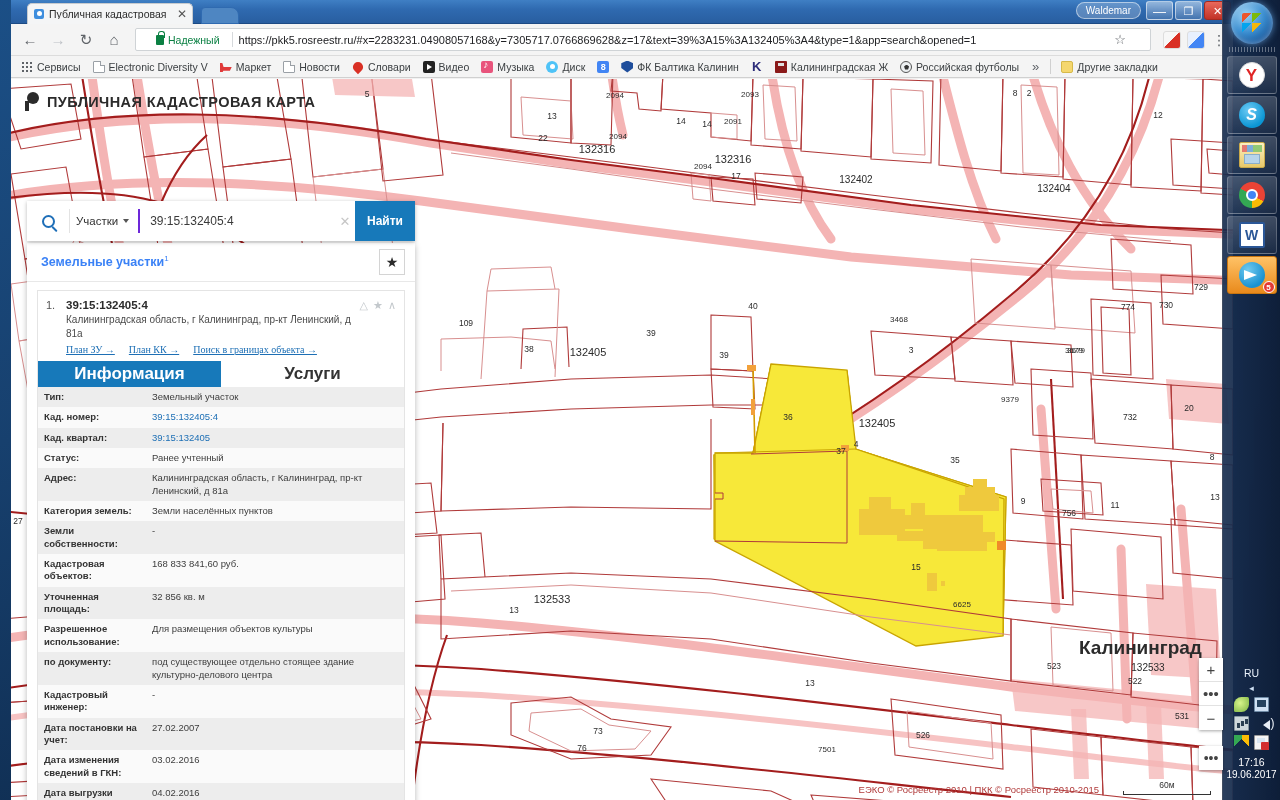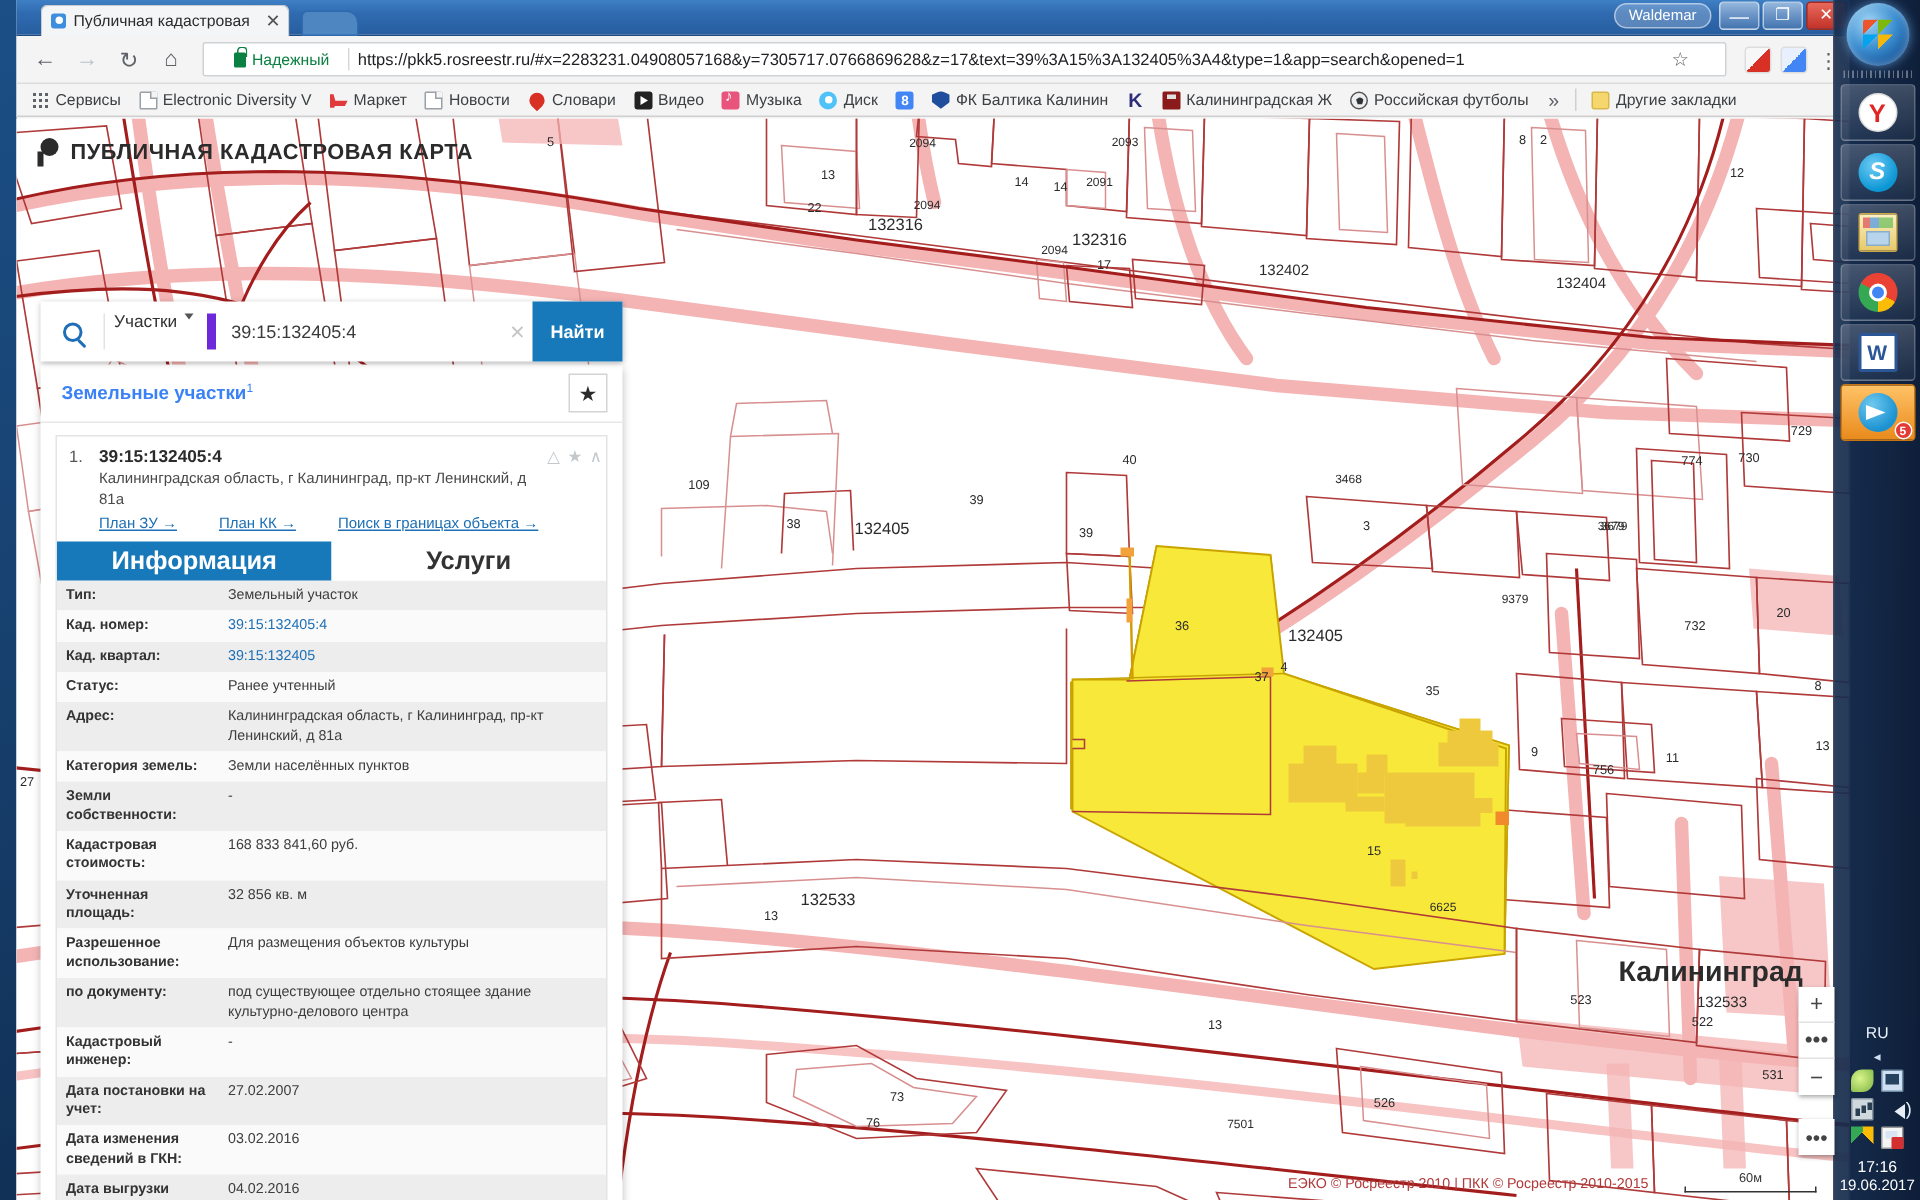--- a/index.html
+++ b/index.html
@@ -195,22 +195,22 @@
   }
   .searchbar {
     height: 40px; background: #fff; display: flex; align-items: center;
     box-shadow: 0 1px 4px rgba(0,0,0,.28); position: relative;
   }
   .search-ico-wrap { width: 42px; height: 100%; display:flex; align-items:center; justify-content:center; cursor:pointer;}
   .mag { width: 13px; height: 13px; border: 2px solid #1f6fb8; border-radius: 50%; position: relative;}
   .mag::after{content:"";position:absolute;right:-5px;bottom:-4px;width:7px;height:2px;background:#1f6fb8;
       transform: rotate(45deg); border-radius:1px;}
   .filter-sel {
-    display:flex; gap:5px; padding: 0 9px 0 6px; height: 24px;
-    border-left: 1px solid #e3e3e3; border-right: 6px solid #6d28d9; cursor:pointer;
+    display:flex; align-items:center; gap:5px; padding: 0 9px 0 6px; height: 24px;
+    border-left: 1px solid #e3e3e3; border-right: 2px solid #6d28d9; cursor:pointer;
   }
   .filter-label { font-size: 11.5px; color: #333; white-space: nowrap; }
   .caret { width:0;height:0;border-left:3.5px solid transparent;border-right:3.5px solid transparent;
            border-top:4px solid #555; }
   .search-input {
     flex: 1 1 auto; border: none; outline: none; font-size: 12px; color: #3a3a3a;
     padding: 0 10px; height: 100%; font-family: "Liberation Sans", sans-serif;
     background: transparent;
   }
   .clear-x { width: 20px; text-align:center; color:#c6c6c6; font-size: 13px; cursor:pointer; }
@@ -234,21 +234,21 @@
     display:flex; align-items:center; justify-content:center; cursor:pointer;
     font-size: 14px; color: #2b2b2b; line-height:1;
   }
 
   .result-card { margin: 8px 10px 10px 10px; border: 1px solid #e4e4e4; }
   .rc-head { display: flex; padding: 8px 8px 6px 8px; gap: 6px; }
   .rc-num { font-size: 11px; color: #555; flex: 0 0 14px; }
   .rc-body { flex: 1 1 auto; }
   .rc-kn { font-size: 11.5px; font-weight: bold; color: #2b2b2b; }
   .rc-addr { font-size: 10px; color: #4a4a4a; line-height: 1.35; margin-top: 2px; }
-  .rc-links { margin-top: 4px; display: flex; gap: 28px; }
+  .rc-links { margin-top: 4px; display: flex; gap: 14px; font-family: Liberation Serif, serif; }
   .rc-link { font-size: 10px; color: #1d6fb5; text-decoration: underline; cursor: pointer; white-space:nowrap;}
   .rc-icons { flex: 0 0 auto; display: flex; gap: 5px; align-items: flex-start; padding-top:1px;}
   .ri { font-size: 11px; color: #c3c8cc; cursor: pointer; line-height: 1; }
 
   .tabs { display: flex; }
   .tabbtn {
     flex: 1 1 50%; height: 26px; display:flex; align-items:center; justify-content:center;
     font-size: 17px; font-weight: bold; cursor: pointer;
   }
   .tabbtn.active { background: #1779ba; color: #fff; }
@@ -350,21 +350,21 @@
     font-weight:bold; text-align:center; line-height:22px;}
   .tg { background: radial-gradient(circle at 35% 30%, #6ec9ef, #1b92d1 70%); border-radius:50%;}
   .tg::after{content:"";position:absolute;left:5px;top:8px;
     border-left:13px solid #fff; border-top:5px solid transparent; border-bottom:5px solid transparent;}
   .tg-badge {
     position:absolute; right:1px; bottom:0; min-width:12px; height:12px; border-radius:50%;
     background:#e53935; color:#fff; font-size:8px; font-weight:bold; line-height:12px;
     text-align:center; border:1px solid #fff;
   }
 
-  .tray { margin-top: auto; width: 58px; padding-bottom: 4px; text-align:center;}
+  .tray { margin-top: auto; width: 58px; padding-bottom: 20px; text-align:center;}
   .tray-lang { font-size: 10.5px; color: #eaf2fb; margin-bottom: 4px; }
   .tray-arrow { color:#cfe0f3; font-size: 9px; margin-bottom: 4px; }
   .tray-grid {
     display: grid; grid-template-columns: 1fr 1fr; gap: 4px 2px;
     padding: 0 10px; margin-bottom: 5px; justify-items:center;
   }
   .tray-ico { width: 15px; height: 15px; position: relative; cursor:pointer;}
   .ti-leaf { background: radial-gradient(circle at 40% 40%, #d9f58c, #7cb342); border-radius: 50% 10% 50% 10%; }
   .ti-mon { background:#cfe0f3; border:1px solid #6f8ba6; border-radius:1px;}
   .ti-mon::after{content:"";position:absolute;left:2px;top:2px;right:2px;bottom:4px;background:#25425f;}
@@ -856,21 +856,21 @@
                   </tr>
                   <tr class="even">
                     <td class="k">Категория земель:</td>
                     <td class="v">Земли населённых пунктов</td>
                   </tr>
                   <tr class="odd">
                     <td class="k">Земли собственности:</td>
                     <td class="v">-</td>
                   </tr>
                   <tr class="even">
-                    <td class="k">Кадастровая стоимость:</td>
+                    <td class="k">Кадастровая объектов:</td>
                     <td class="v">168 833 841,60 руб.</td>
                   </tr>
                   <tr class="odd">
                     <td class="k">Уточненная площадь:</td>
                     <td class="v">32 856 кв. м</td>
                   </tr>
                   <tr class="even">
                     <td class="k">Разрешенное использование:</td>
                     <td class="v">Для размещения объектов культуры</td>
                   </tr>

